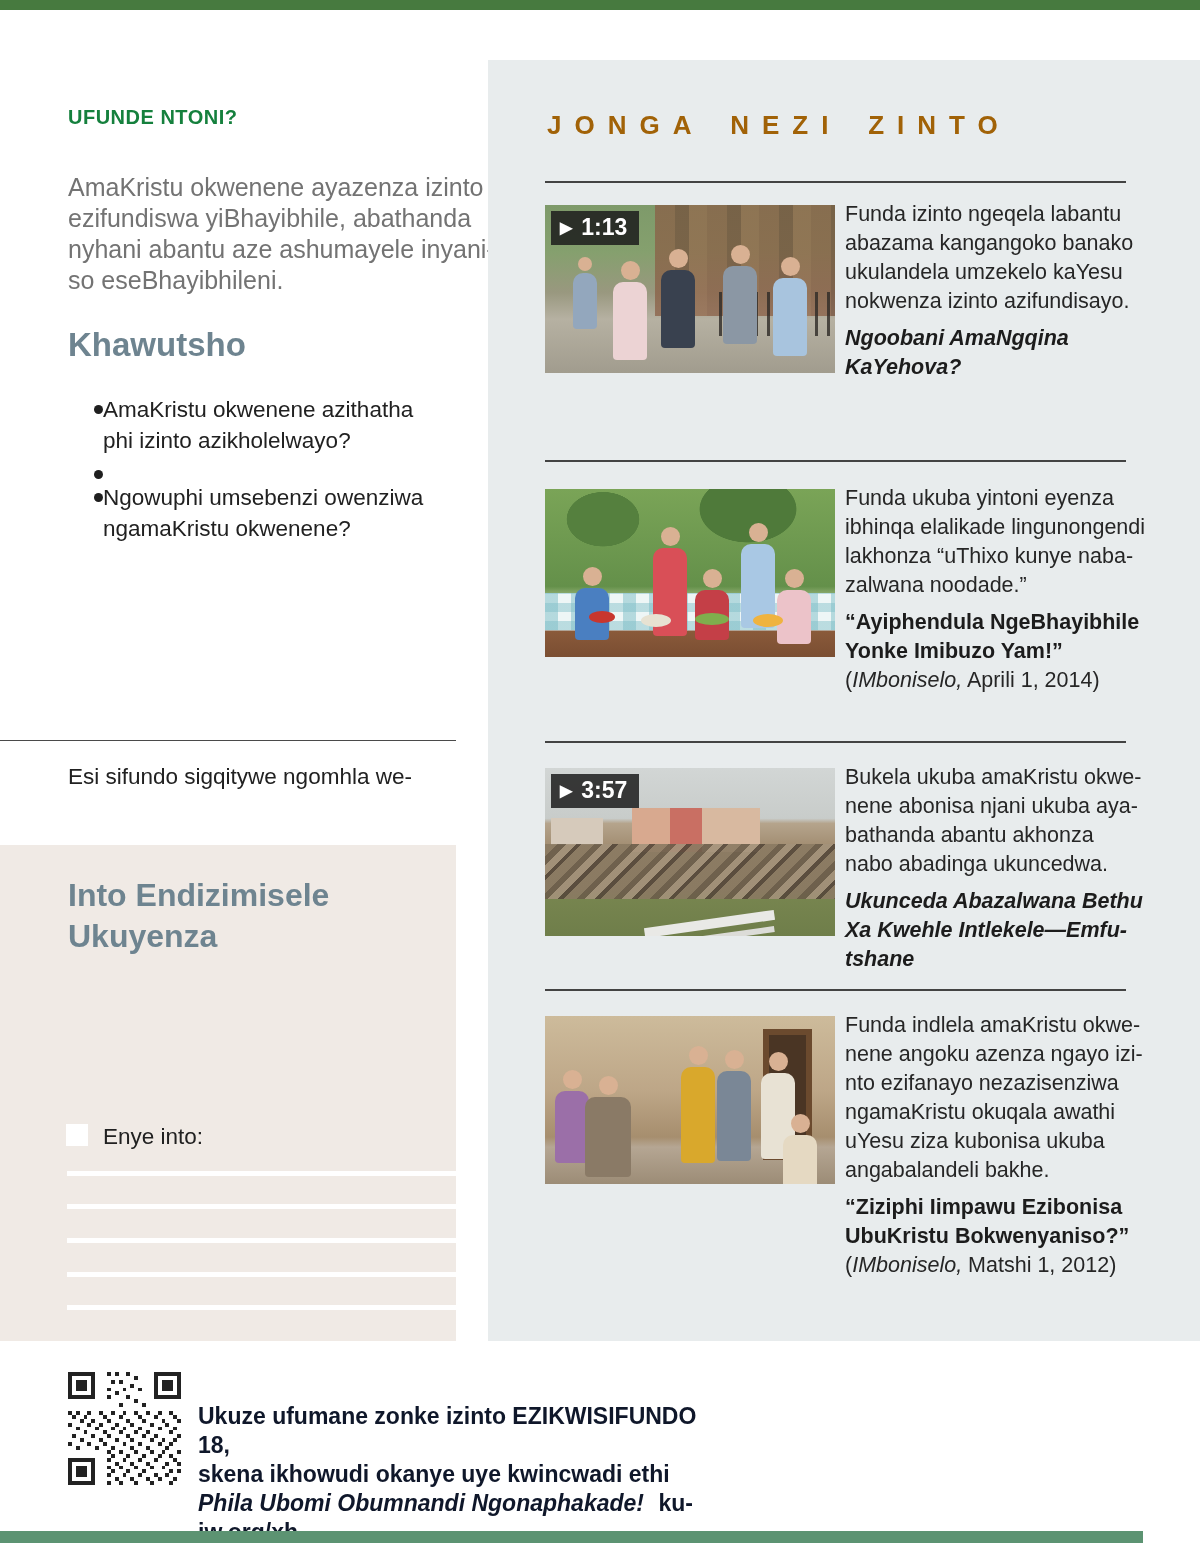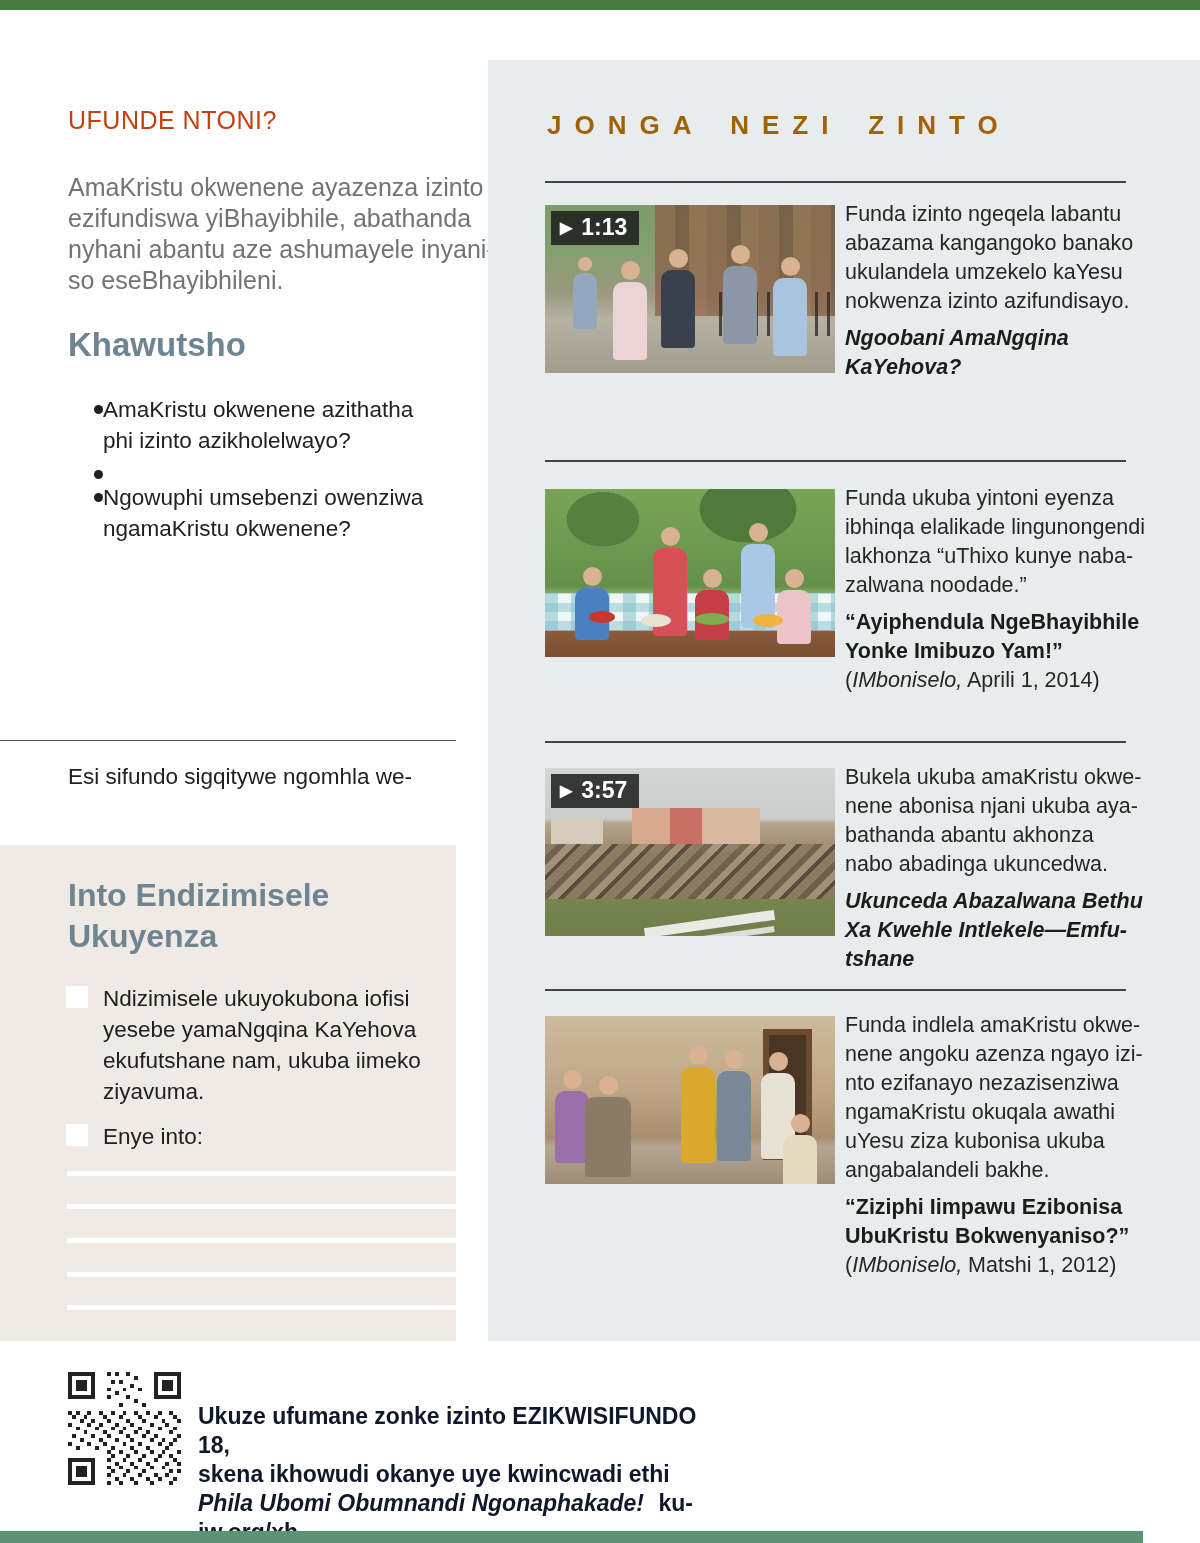--- a/index.html
+++ b/index.html
@@ -11,21 +11,21 @@
   }
   .pre { white-space:pre-line; }
 
   
   #top-bar   { position:absolute; left:0; top:0; width:1200px; height:10px; background:#477a3f; }
   #bottom-bar{ position:absolute; left:0; top:1531px; width:1143px; height:12px; background:#5c9372; }
 
   
   #learn-heading {
     position:absolute; left:68px; top:106px; width:420px;
-    font-size:25px; font-weight:400; letter-spacing:.5px; color:#c2410c;
+    font-size:20px; font-weight:700; letter-spacing:.5px; color:#15803d;
   }
   #intro-paragraph {
     position:absolute; left:68px; top:172px; width:430px;
     font-size:25px; line-height:31px; color:#737373;
   }
   #say-heading {
     position:absolute; left:68px; top:326px; width:300px;
     font-size:33px; font-weight:700; color:#6e8490;
   }
   #question-list { position:absolute; left:94px; top:394px; width:380px; }
@@ -181,27 +181,20 @@
   </div>
 
   <div id="left-divider"></div>
 
   <div id="completed-line">Esi sifundo sigqitywe ngomhla we-</div>
 
   <div id="goal-box">
     <div id="goal-heading" class="pre">Into Endizimisele
 Ukuyenza</div>
 
-    <div id="goal-row-1" class="goal-row">
-      <span class="checkbox"></span>
-      <span class="goal-text pre">Ndizimisele ukuyokubona iofisi
-yesebe yamaNgqina KaYehova
-ekufutshane nam, ukuba iimeko
-ziyavuma.</span>
-    </div>
 
     <div id="goal-row-2" class="goal-row">
       <span class="checkbox"></span>
       <span class="goal-text">Enye into:</span>
     </div>
 
     <div class="write-line" style="top:326px"></div>
     <div class="write-line" style="top:359px"></div>
     <div class="write-line" style="top:393px"></div>
     <div class="write-line" style="top:427px"></div>

